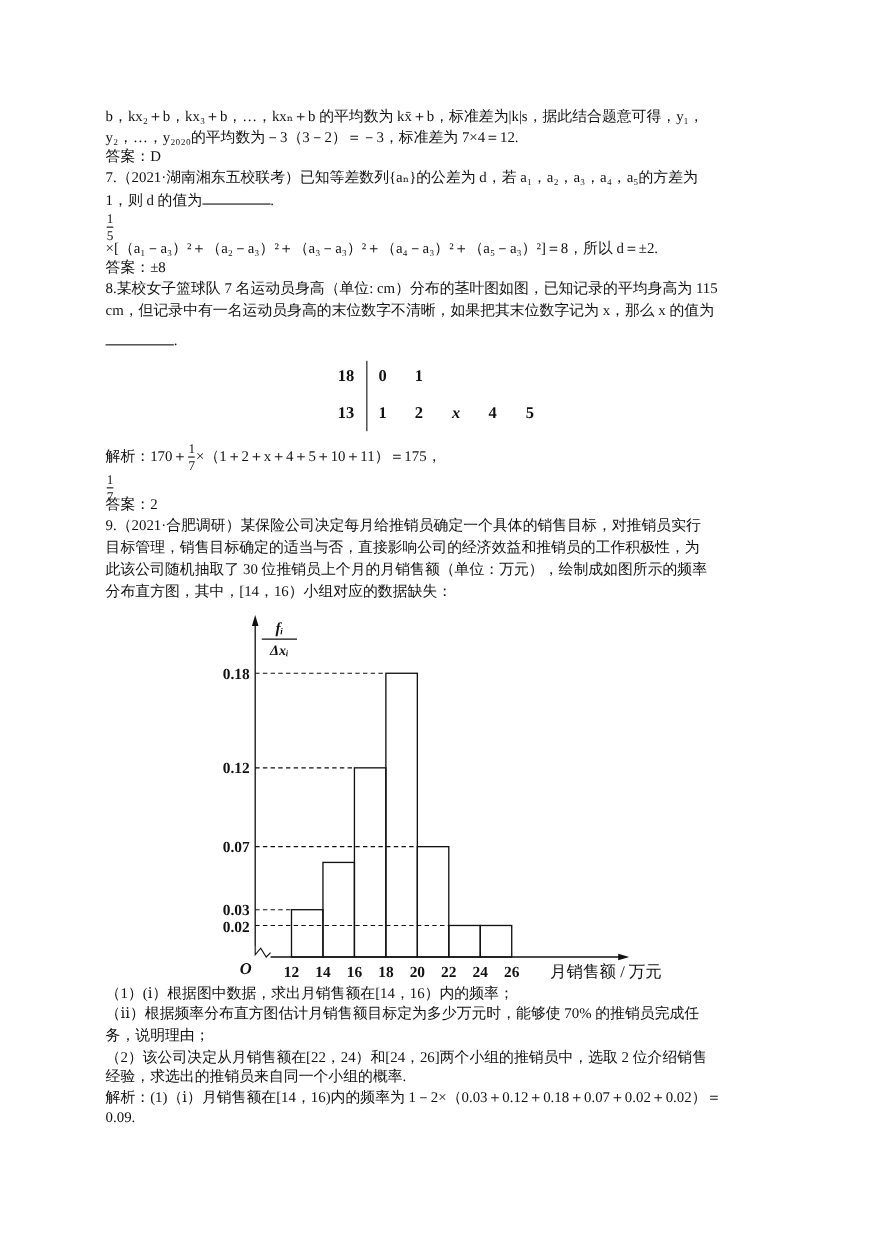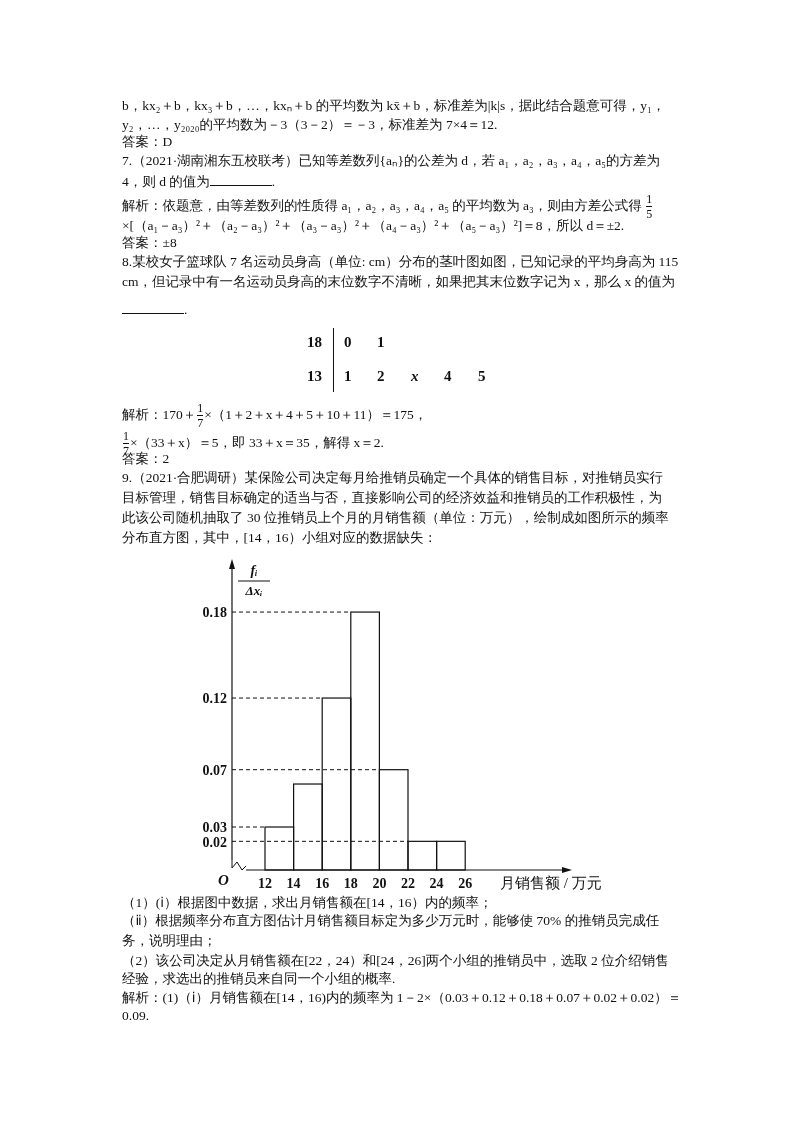--- a/index.html
+++ b/index.html
@@ -1,41 +1,40 @@
 <!DOCTYPE html>
 <html><head>
 <meta charset="utf-8">
 <style>
   html, body { margin: 0; padding: 0; background: #ffffff; }
   body { width: 794px; height: 1123px; position: relative; overflow: hidden;
          font-family: "Liberation Serif", "DejaVu Serif", serif; color: #111; }
-  .line { position: absolute; left: 122px; font-size: 13.5px; line-height: 18px; white-space: nowrap; font-family: Liberation Serif, serif; }
+  .line { position: absolute; left: 96px; font-size: 13.5px; line-height: 18px; white-space: nowrap; }
   .frac { display: inline-block; vertical-align: middle; text-align: center; font-size: 12px; line-height: 13px; margin: 0 1px; }
   .frac .num { display: block; }
   .frac .den { display: block; border-top: 1px solid #111; padding-top: 1px; }
   .blank { display: inline-block; width: 62px; border-bottom: 1px solid #111; height: 13px; vertical-align: baseline; }
   .sl { position: absolute; font-family: "Liberation Serif", serif; font-size: 15px; font-weight: bold; }
   .sl-x { font-style: italic; font-weight: bold; }
   .sl-bar { position: absolute; left: 333px; top: 328px; width: 1px; height: 64px; background: #111; }
   #chart { position: absolute; left: 190px; top: 555px; }
   .tick { font-family: "Liberation Serif", serif; font-weight: bold; font-size: 14px; fill: #111; }
 </style>
 </head>
 <body>
 
 <div class="line" style="top:97px">b，kx₂＋b，kx₃＋b，…，kxₙ＋b 的平均数为 kx̄＋b，标准差为|k|s，据此结合题意可得，y₁，</div>
 <div class="line" style="top:116px">y₂，…，y₂₀₂₀的平均数为－3（3－2）＝－3，标准差为 7×4＝12.</div>
 <div class="line" style="top:133px">答案：D</div>
 
 <div class="line" style="top:152px">7.（2021·湖南湘东五校联考）已知等差数列{aₙ}的公差为 d，若 a₁，a₂，a₃，a₄，a₅的方差为</div>
 <div class="line" style="top:172px">
-  <span>4，则 d 的值为</span><span class="blank"></span><span>.</span>
+  <span>1，则 d 的值为</span><span class="blank"></span><span>.</span>
 </div>
 <div class="line" style="top:193px">
-  <span>解析：依题意，由等差数列的性质得 a₁，a₂，a₃，a₄，a₅ 的平均数为 a₃，则由方差公式得</span>
   <span class="frac">
     <span class="num">1</span>
     <span class="den">5</span>
   </span>
 </div>
 <div class="line" style="top:217px">×[（a₁－a₃）²＋（a₂－a₃）²＋（a₃－a₃）²＋（a₄－a₃）²＋（a₅－a₃）²]＝8，所以 d＝±2.</div>
 <div class="line" style="top:234px">答案：±8</div>
 
 <div class="line" style="top:253px">8.某校女子篮球队 7 名运动员身高（单位: cm）分布的茎叶图如图，已知记录的平均身高为 115</div>
 <div class="line" style="top:273px">cm，但记录中有一名运动员身高的末位数字不清晰，如果把其末位数字记为 x，那么 x 的值为</div>
@@ -53,21 +52,21 @@
   <div class="sl" style="left:377px;top:368px">2</div>
   <div class="sl sl-x" style="left:411px;top:368px">x</div>
   <div class="sl" style="left:444px;top:368px">4</div>
   <div class="sl" style="left:478px;top:368px">5</div>
 </div>
 
 <div class="line" style="top:402px">
   <span>解析：170＋</span><span class="frac"><span class="num">1</span><span class="den">7</span></span><span>×（1＋2＋x＋4＋5＋10＋11）＝175，</span>
 </div>
 <div class="line" style="top:430px">
-  <span class="frac"><span class="num">1</span><span class="den">7</span></span><span>×（33＋x）＝5，即 33＋x＝35，解得 x＝2.</span>
+  <span class="frac"><span class="num">1</span><span class="den">7</span></span>
 </div>
 <div class="line" style="top:450px">答案：2</div>
 
 <div class="line" style="top:469px">9.（2021·合肥调研）某保险公司决定每月给推销员确定一个具体的销售目标，对推销员实行</div>
 <div class="line" style="top:489px">目标管理，销售目标确定的适当与否，直接影响公司的经济效益和推销员的工作积极性，为</div>
 <div class="line" style="top:509px">此该公司随机抽取了 30 位推销员上个月的月销售额（单位：万元），绘制成如图所示的频率</div>
 <div class="line" style="top:529px">分布直方图，其中，[14，16）小组对应的数据缺失：</div>
 
 <svg id="chart" width="440" height="340">
     <line x1="42" y1="57.06" x2="160.8" y2="57.06" stroke="#111" stroke-width="1" stroke-dasharray="4,3"></line>

